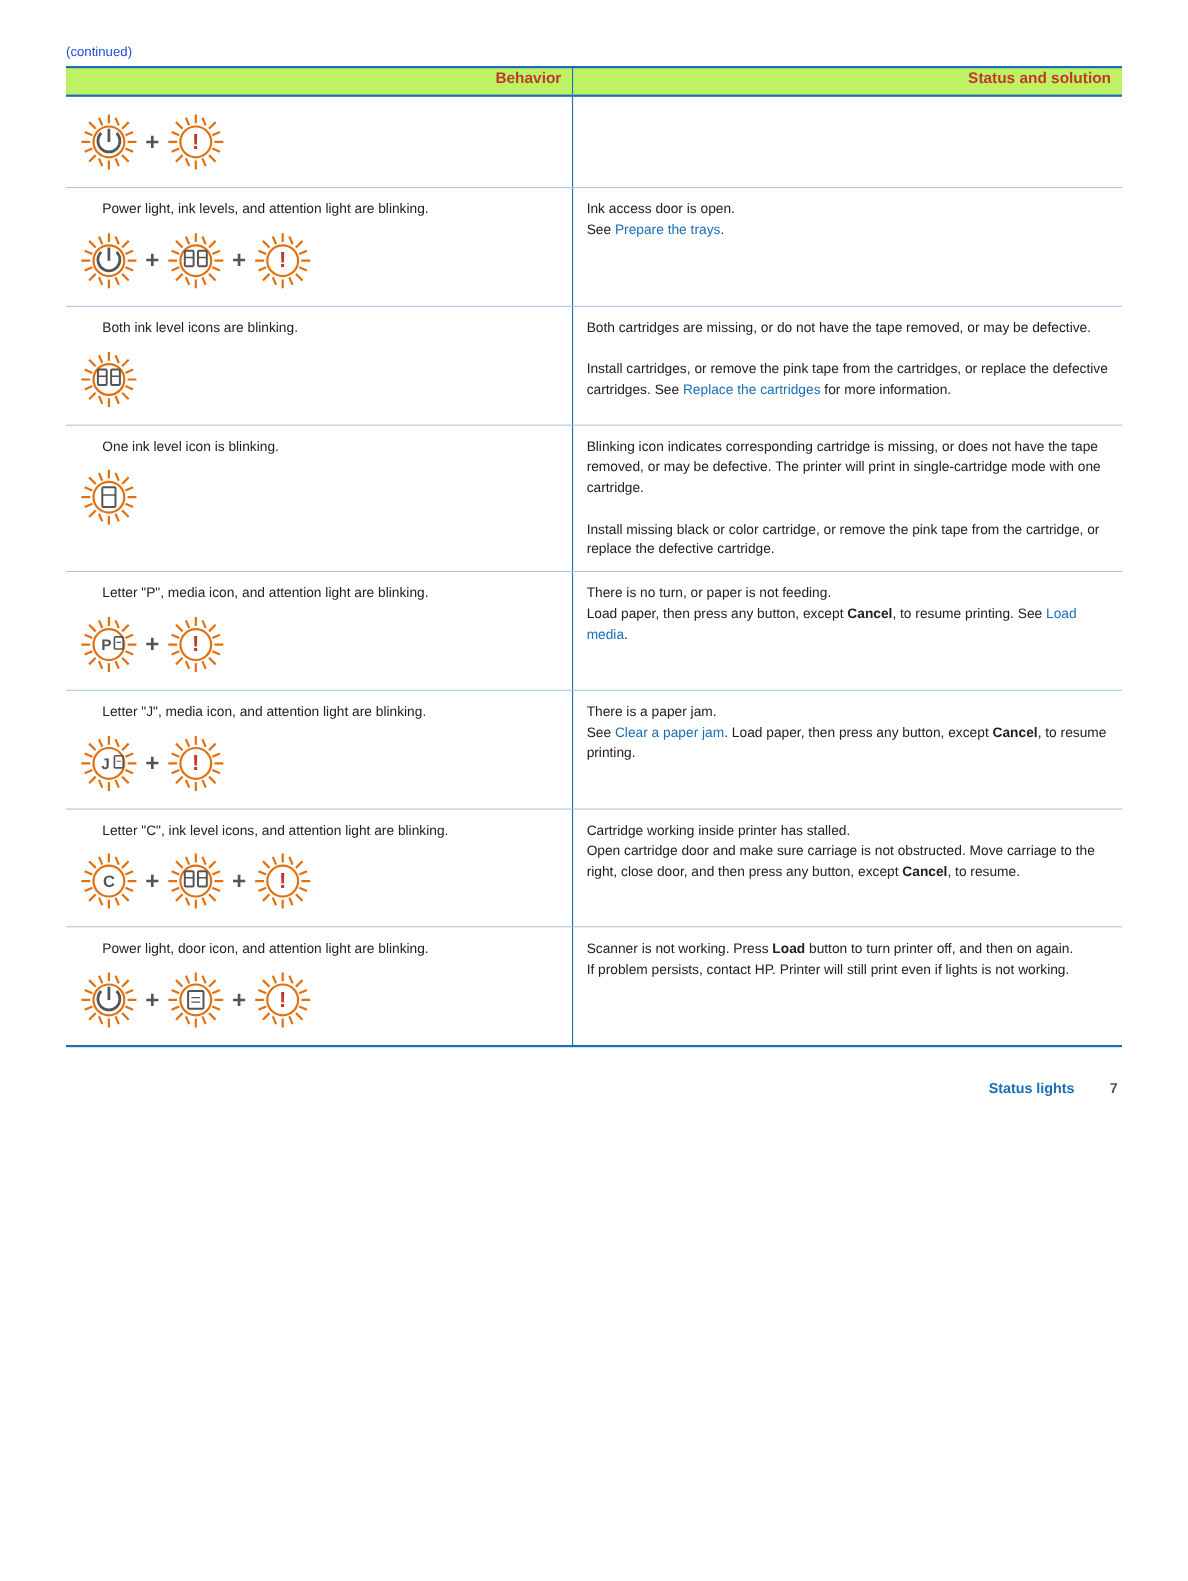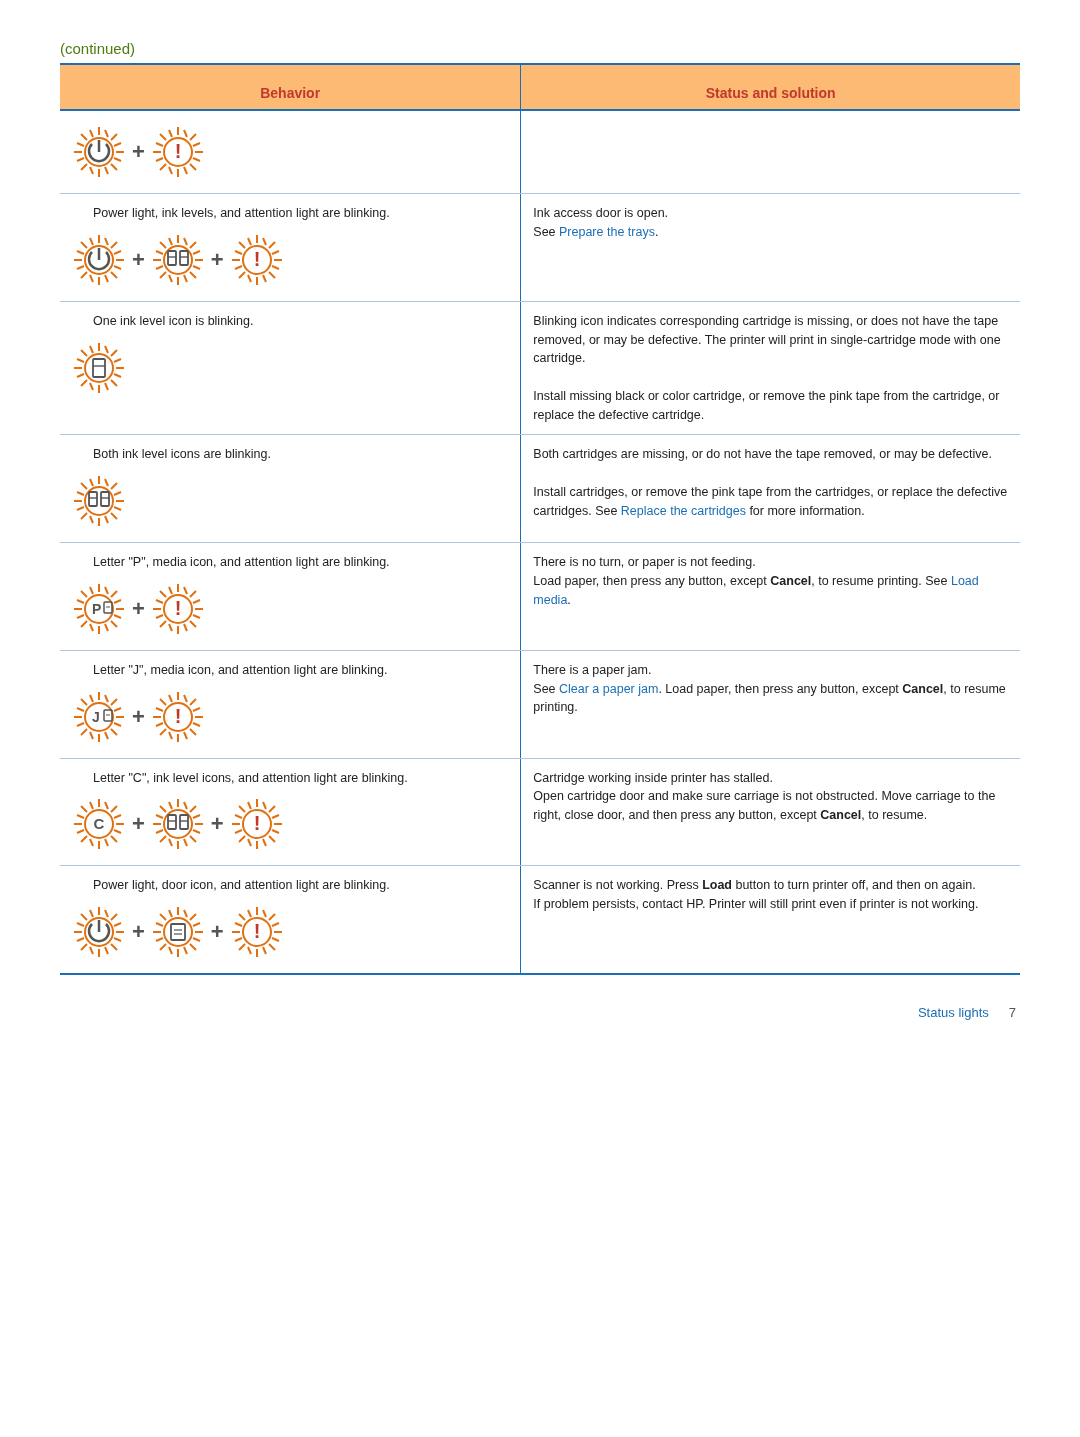--- a/index.html
+++ b/index.html
@@ -6,38 +6,38 @@
     body {
       background: #fff;
       font-family: Arial, Helvetica, sans-serif;
       font-size: 13px;
       color: #222;
       width: 1080px;
       min-height: 1437px;
       padding: 40px 60px 60px 60px;
     }
     .continued {
-      font-size: 15px;
-      color: #4d7c0f;
+      font-size: 12px;
+      color: #1d4ed8;
       margin-bottom: 6px;
     }
     .main-table {
       width: 100%;
       border-collapse: collapse;
       border-top: 2px solid #1a6eb5;
       border-bottom: 2px solid #1a6eb5;
     }
     .main-table th {
       color: #c0392b;
       font-size: 14px;
       font-weight: bold;
-      text-align: center;
-      padding: 20px 10px 8px 10px;
+      text-align: right;
+      padding: 0 10px 8px 10px;
       border-bottom: 2px solid #1a6eb5;
-      background: #fdba74;
+      background: #bef264;
     }
     .main-table th:first-child {
       width: 48%;
       border-right: 1px solid #1a6eb5;
     }
     .main-table th:last-child {
       width: 52%;
     }
     .main-table td {
       vertical-align: top;
@@ -274,60 +274,20 @@
       </td>
       <td>
         <span>Ink access door is open.</span><br>
         <span>See </span><a class="link">Prepare the trays</a><span>.</span>
       </td>
     </tr>
 
     <tr>
       <td>
         <div class="behavior-cell">
-          <span class="behavior-text">One ink level icon is blinking.</span>
-          <div class="icon-row">
-            <div class="blink-icon">
-              <svg viewBox="0 0 54 54">
-                <g stroke="#e07010" stroke-width="2" fill="none">
-                  <line x1="27" y1="2" x2="27" y2="10"></line>
-                  <line x1="27" y1="44" x2="27" y2="52"></line>
-                  <line x1="2" y1="27" x2="10" y2="27"></line>
-                  <line x1="44" y1="27" x2="52" y2="27"></line>
-                  <line x1="9" y1="9" x2="15" y2="15"></line>
-                  <line x1="39" y1="39" x2="45" y2="45"></line>
-                  <line x1="9" y1="45" x2="15" y2="39"></line>
-                  <line x1="39" y1="15" x2="45" y2="9"></line>
-                  <line x1="5" y1="18" x2="12" y2="21"></line>
-                  <line x1="42" y1="33" x2="49" y2="36"></line>
-                  <line x1="5" y1="36" x2="12" y2="33"></line>
-                  <line x1="42" y1="21" x2="49" y2="18"></line>
-                  <line x1="18" y1="5" x2="21" y2="12"></line>
-                  <line x1="33" y1="42" x2="36" y2="49"></line>
-                  <line x1="33" y1="5" x2="36" y2="12"></line>
-                  <line x1="18" y1="42" x2="21" y2="49"></line>
-                </g>
-                <circle cx="27" cy="27" r="14" stroke="#e07010" stroke-width="2" fill="none"></circle>
-
-                <rect x="21" y="18" width="12" height="18" rx="1" stroke="#555" stroke-width="1.8" fill="none"></rect>
-                <line x1="21" y1="25" x2="33" y2="25" stroke="#555" stroke-width="1.4"></line>
-              </svg>
-            </div>
-          </div>
-        </div>
-      </td>
-      <td>
-        <span>Blinking icon indicates corresponding cartridge is missing, or does not have the tape removed, or may be defective. The printer will print in single-cartridge mode with one cartridge.</span><br><br>
-        <span>Install missing black or color cartridge, or remove the pink tape from the cartridge, or replace the defective cartridge.</span>
-      </td>
-    </tr>
-
-    <tr>
-      <td>
-        <div class="behavior-cell">
           <span class="behavior-text">Both ink level icons are blinking.</span>
           <div class="icon-row">
             <div class="blink-icon">
               <svg viewBox="0 0 54 54">
                 <g stroke="#e07010" stroke-width="2" fill="none">
                   <line x1="27" y1="2" x2="27" y2="10"></line>
                   <line x1="27" y1="44" x2="27" y2="52"></line>
                   <line x1="2" y1="27" x2="10" y2="27"></line>
                   <line x1="44" y1="27" x2="52" y2="27"></line>
                   <line x1="9" y1="9" x2="15" y2="15"></line>
@@ -355,20 +315,60 @@
       </td>
       <td>
         <span>Both cartridges are missing, or do not have the tape removed, or may be defective.</span><br><br>
         <span>Install cartridges, or remove the pink tape from the cartridges, or replace the defective cartridges. See </span><a class="link">Replace the cartridges</a><span> for more information.</span>
       </td>
     </tr>
 
     <tr>
       <td>
         <div class="behavior-cell">
+          <span class="behavior-text">One ink level icon is blinking.</span>
+          <div class="icon-row">
+            <div class="blink-icon">
+              <svg viewBox="0 0 54 54">
+                <g stroke="#e07010" stroke-width="2" fill="none">
+                  <line x1="27" y1="2" x2="27" y2="10"></line>
+                  <line x1="27" y1="44" x2="27" y2="52"></line>
+                  <line x1="2" y1="27" x2="10" y2="27"></line>
+                  <line x1="44" y1="27" x2="52" y2="27"></line>
+                  <line x1="9" y1="9" x2="15" y2="15"></line>
+                  <line x1="39" y1="39" x2="45" y2="45"></line>
+                  <line x1="9" y1="45" x2="15" y2="39"></line>
+                  <line x1="39" y1="15" x2="45" y2="9"></line>
+                  <line x1="5" y1="18" x2="12" y2="21"></line>
+                  <line x1="42" y1="33" x2="49" y2="36"></line>
+                  <line x1="5" y1="36" x2="12" y2="33"></line>
+                  <line x1="42" y1="21" x2="49" y2="18"></line>
+                  <line x1="18" y1="5" x2="21" y2="12"></line>
+                  <line x1="33" y1="42" x2="36" y2="49"></line>
+                  <line x1="33" y1="5" x2="36" y2="12"></line>
+                  <line x1="18" y1="42" x2="21" y2="49"></line>
+                </g>
+                <circle cx="27" cy="27" r="14" stroke="#e07010" stroke-width="2" fill="none"></circle>
+
+                <rect x="21" y="18" width="12" height="18" rx="1" stroke="#555" stroke-width="1.8" fill="none"></rect>
+                <line x1="21" y1="25" x2="33" y2="25" stroke="#555" stroke-width="1.4"></line>
+              </svg>
+            </div>
+          </div>
+        </div>
+      </td>
+      <td>
+        <span>Blinking icon indicates corresponding cartridge is missing, or does not have the tape removed, or may be defective. The printer will print in single-cartridge mode with one cartridge.</span><br><br>
+        <span>Install missing black or color cartridge, or remove the pink tape from the cartridge, or replace the defective cartridge.</span>
+      </td>
+    </tr>
+
+    <tr>
+      <td>
+        <div class="behavior-cell">
           <span class="behavior-text">Letter "P", media icon, and attention light are blinking.</span>
           <div class="icon-row">
 
             <div class="blink-icon">
               <svg viewBox="0 0 54 54">
                 <g stroke="#e07010" stroke-width="2" fill="none">
                   <line x1="27" y1="2" x2="27" y2="10"></line>
                   <line x1="27" y1="44" x2="27" y2="52"></line>
                   <line x1="2" y1="27" x2="10" y2="27"></line>
                   <line x1="44" y1="27" x2="52" y2="27"></line>
@@ -668,26 +668,26 @@
                 </g>
                 <circle cx="27" cy="27" r="14" stroke="#e07010" stroke-width="2" fill="none"></circle>
                 <text x="27" y="33" text-anchor="middle" font-size="20" font-weight="bold" fill="#c0392b" stroke="none">!</text>
               </svg>
             </div>
           </div>
         </div>
       </td>
       <td>
         <span>Scanner is not working. Press <strong>Load</strong> button to turn printer off, and then on again.</span><br>
-        <span>If problem persists, contact HP. Printer will still print even if printer is not working.</span>
+        <span>If problem persists, contact HP. Printer will still print even if lights is not working.</span>
       </td>
     </tr>
 
   </tbody>
 </table>
 
 <div class="footer-row">
   <span></span>
-  <div style="display:flex;align-items:flex-end;gap:20px;">
+  <div style="display:flex;align-items:flex-end;gap:32px;font-weight:bold;">
     <a class="footer-link">Status lights</a>
     <span style="font-size:13px;color:#555;">7</span>
   </div>
 </div>
 
 </body></html>

